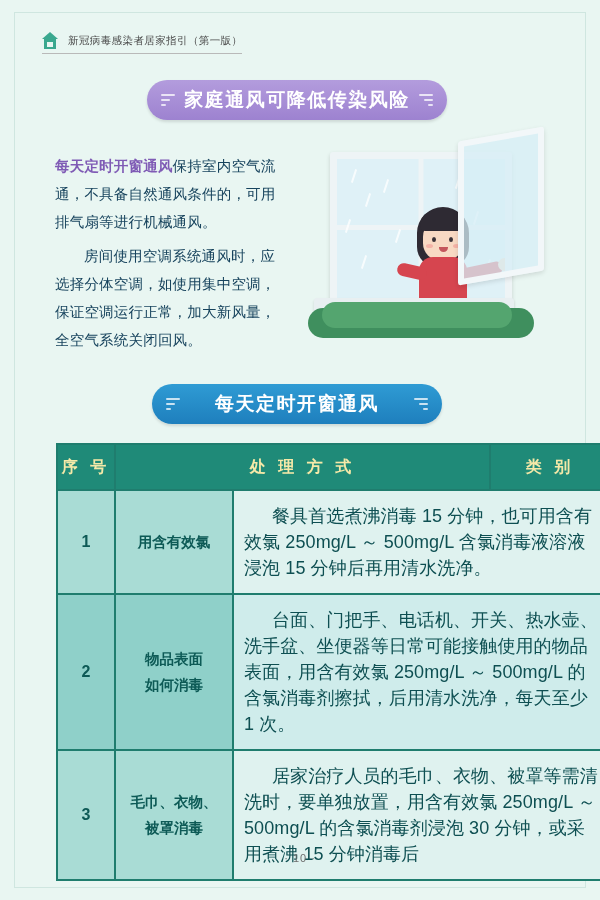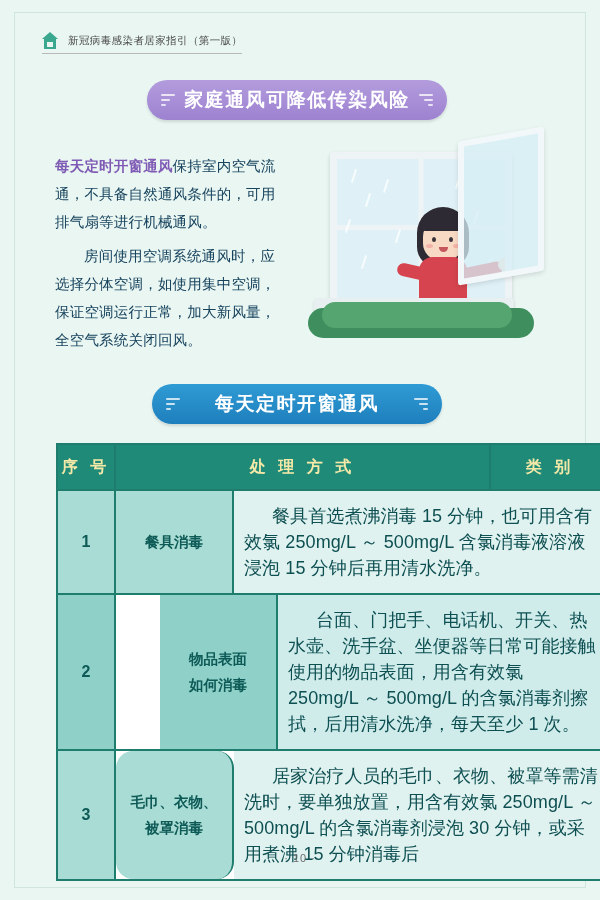--- a/index.html
+++ b/index.html
@@ -440,33 +440,33 @@
 
   <div class="table">
     <div class="trow thead">
       <div class="cell c-no">序 号</div>
       <div class="cell c-desc" style="text-indent:0; justify-content:center;">处 理 方 式</div>
       <div class="cell c-cat">类  别</div>
     </div>
 
     <div class="trow row-a">
       <div class="cell c-no">1</div>
-      <div class="cell c-cat">餐具消毒</div>
+      <div class="cell c-cat">用含有效氯</div>
       <div class="cell c-desc">餐具首选煮沸消毒 15 分钟，也可用含有效氯 250mg/L ～ 500mg/L 含氯消毒液溶液浸泡 15 分钟后再用清水洗净。</div>
     </div>
 
     <div class="trow row-b">
       <div class="cell c-no">2</div>
-      <div class="cell c-cat" style="white-space:pre-line;margin-left:44px;">物品表面
+      <div class="cell c-cat" style="white-space:pre-line;">物品表面
 如何消毒</div>
       <div class="cell c-desc">台面、门把手、电话机、开关、热水壶、洗手盆、坐便器等日常可能接触使用的物品表面，用含有效氯 250mg/L ～ 500mg/L 的含氯消毒剂擦拭，后用清水洗净，每天至少 1 次。</div>
     </div>
 
     <div class="trow row-a">
       <div class="cell c-no">3</div>
-      <div class="cell c-cat" style="white-space:pre-line;border-radius:17px;">毛巾、衣物、
+      <div class="cell c-cat" style="white-space:pre-line;">毛巾、衣物、
 被罩消毒</div>
       <div class="cell c-desc">居家治疗人员的毛巾、衣物、被罩等需清洗时，要单独放置，用含有效氯 250mg/L ～ 500mg/L 的含氯消毒剂浸泡 30 分钟，或采用煮沸 15 分钟消毒后</div>
     </div>
   </div>
 
   <div class="footer">· 10 ·</div>
 </div>
 
 </body></html>

